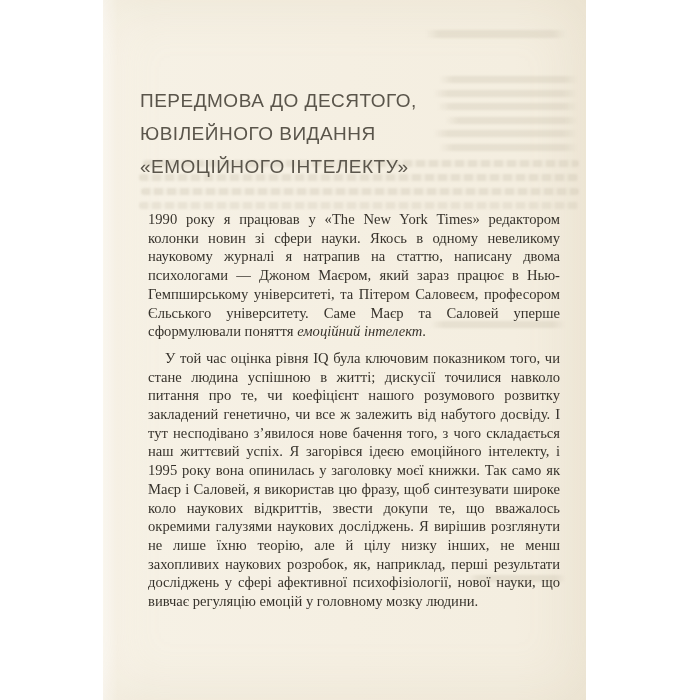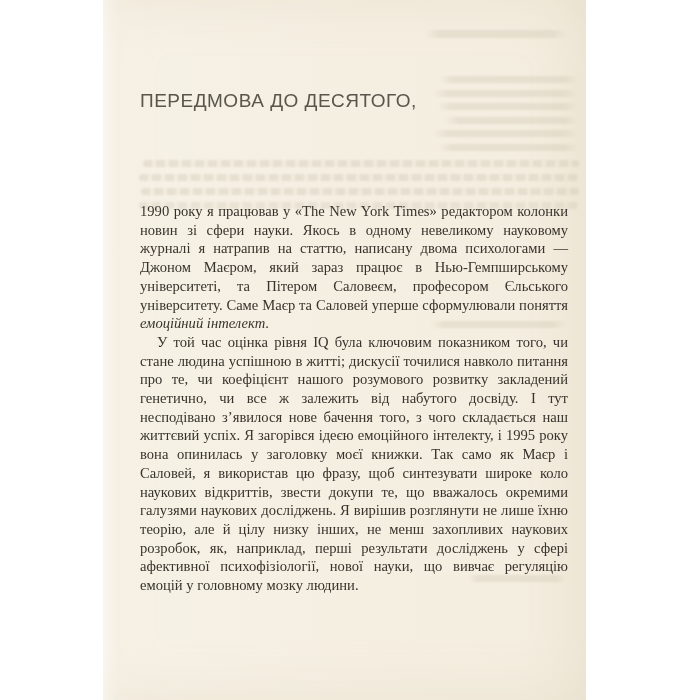--- a/index.html
+++ b/index.html
@@ -36,21 +36,21 @@
   .body-text {
     position: absolute;
     left: 37px; top: 202px;
     width: 428px;
     font-family: "Liberation Serif", serif;
     font-size: 14.6px;
     line-height: 18.7px;
     text-align: justify;
     color: #37332c;
   }
-  .body-text p { margin: 0; padding: 0; }
+  .body-text p { margin: 8px; padding: 0; }
   .body-text p.indent { text-indent: 17px; }
   .body-text .em { font-style: italic; }
   
   .smudge {
     position: absolute;
     height: 7px;
     border-radius: 3px;
     background: repeating-linear-gradient(90deg,
       rgba(203,195,176,0.65) 0px, rgba(203,195,176,0.65) 9px,
       rgba(203,195,176,0.18) 9px, rgba(203,195,176,0.18) 13px);
@@ -81,20 +81,22 @@
     <div class="smudge" style="left:40px; top:160px; width:436px;"></div>
     <div class="smudge" style="left:36px; top:174px; width:440px;"></div>
     <div class="smudge" style="left:38px; top:188px; width:438px;"></div>
     <div class="smudge" style="left:36px; top:202px; width:440px; opacity:0.45;"></div>
 
     <div class="smudge fade" style="left:327px; top:321px; width:136px;"></div>
     <div class="smudge fade" style="left:365px; top:575px; width:98px;"></div>
 
     <div class="title">
       <div>ПЕРЕДМОВА ДО ДЕСЯТОГО,</div>
+      <div>ЮВІЛЕЙНОГО ВИДАННЯ</div>
+      <div>«ЕМОЦІЙНОГО ІНТЕЛЕКТУ»</div>
     </div>
 
     <div class="body-text">
         <p><span>1990 року я працював у «The New York Times» редактором колонки новин зі сфери науки. Якось в одному невеликому науковому журналі я натрапив на статтю, написану двома психологами — Джоном Маєром, який зараз працює в Нью-Гемпширському університеті, та Пітером Саловеєм, професором Єльського університету. Саме Маєр та Саловей уперше сформулювали поняття </span><span class="em">емоційний інтелект</span><span>.</span></p>
         <p class="indent"><span>У той час оцінка рівня IQ була ключовим показником того, чи стане людина успішною в житті; дискусії точилися навколо питання про те, чи коефіцієнт нашого розумового розвитку закладений генетично, чи все ж залежить від набутого досвіду. І тут несподівано з’явилося нове бачення того, з чого складається наш життєвий успіх. Я загорівся ідеєю емоційного інтелекту, і 1995 року вона опинилась у заголовку моєї книжки. Так само як Маєр і Саловей, я використав цю фразу, щоб синтезувати широке коло наукових відкриттів, звести докупи те, що вважалось окремими галузями наукових досліджень. Я вирішив розглянути не лише їхню теорію, але й цілу низку інших, не менш захопливих наукових розробок, як, наприклад, перші результати досліджень у сфері афективної психофізіології, нової науки, що вивчає регуляцію емоцій у головному мозку людини.</span></p>
       </div>
 
   </div>
 </div>
 

